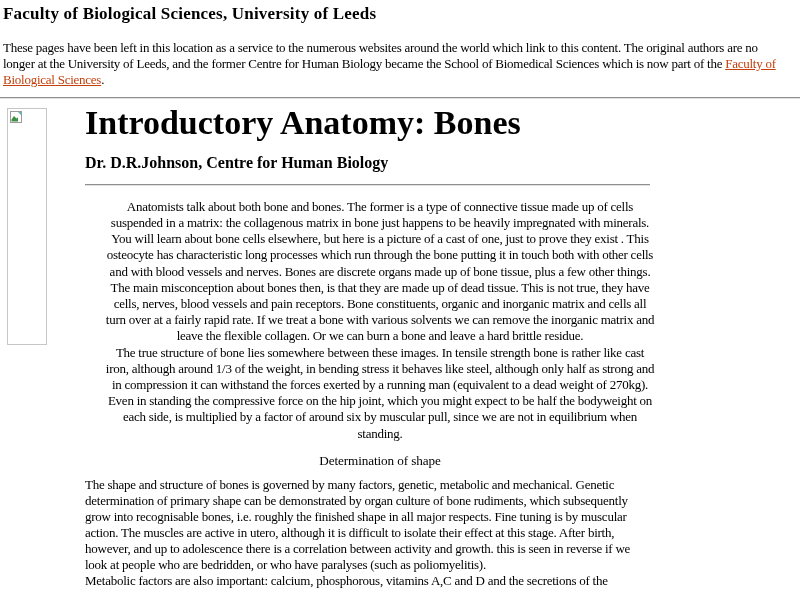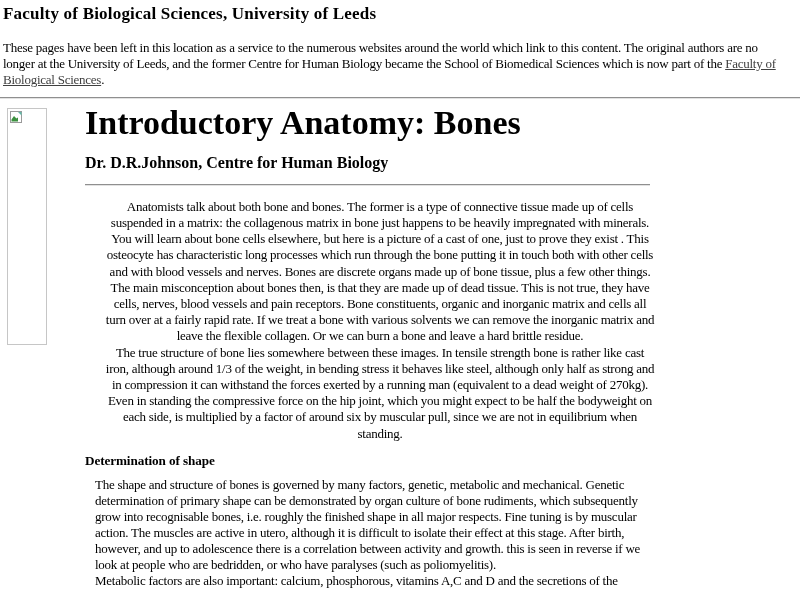--- a/index.html
+++ b/index.html
@@ -12,21 +12,21 @@
   }
   .banner { padding: 0 3px; }
   .banner-title {
     font-size: 17px; font-weight: bold;
     margin: 2px 0 0 0; line-height: 24px;
     letter-spacing: 0.2px;
     white-space: nowrap;
   }
   .notice { margin-top: 14px; font-size: 13px; letter-spacing: -0.25px; }
   .notice .tline { line-height: 15.9px; white-space: nowrap; }
-  a.blue-link { color: #404040; text-decoration: underline; cursor: pointer; }
+  a.blue-link { color: #c2410c; text-decoration: underline; cursor: pointer; }
   hr.rule {
     border: none; height: 0;
     border-top: 1px solid #8f8f8f;
     border-bottom: 1px solid #e2e2e2;
   }
   .rule-full { margin: 9px 0 0 0; }
   .main-row { display: flex; align-items: flex-start; }
   .left-col { width: 85px; flex: 0 0 85px; }
   .img-placeholder {
     margin: 9px 0 0 7px;
@@ -44,26 +44,27 @@
   .article-author {
     font-size: 16px; font-weight: bold;
     margin: 17px 0 0 0; line-height: 18px;
     white-space: nowrap;
   }
   .rule-content { margin: 12px 0 0 0; width: 565px; }
   .body-para { font-size: 13px; letter-spacing: -0.25px; }
   .para1 { margin-top: 13px; }
   .para1 .tline { line-height: 16.2px; white-space: nowrap; text-align: center; }
   .section-heading {
-    font-size: 13.2px; font-weight: bold;
+    font-size: 13.2px; font-weight: normal;
     margin: 11px 0 0 0; line-height: 15px;
     letter-spacing: -0.1px;
+    text-align: center;
   }
   .para2 { margin-top: 9px; }
-  .para2 .tline { line-height: 16px; white-space: nowrap; margin-left: 10px; }
+  .para2 .tline { line-height: 16px; white-space: nowrap; }
 </style>
 </head>
 <body>
 
 <div class="banner">
   <h1 class="banner-title">Faculty of Biological Sciences, University of Leeds</h1>
   <div class="notice">
     <div class="tline">These pages have been left in this location as a service to the numerous websites around the world which link to this content. The original authors are no</div>
     <div class="tline"><span>longer at the University of Leeds, and the former Centre for Human Biology became the School of Biomedical Sciences which is now part of the </span><a class="blue-link" href="#">Faculty of</a></div>
     <div class="tline"><a class="blue-link" href="#">Biological Sciences</a><span>.</span></div>

